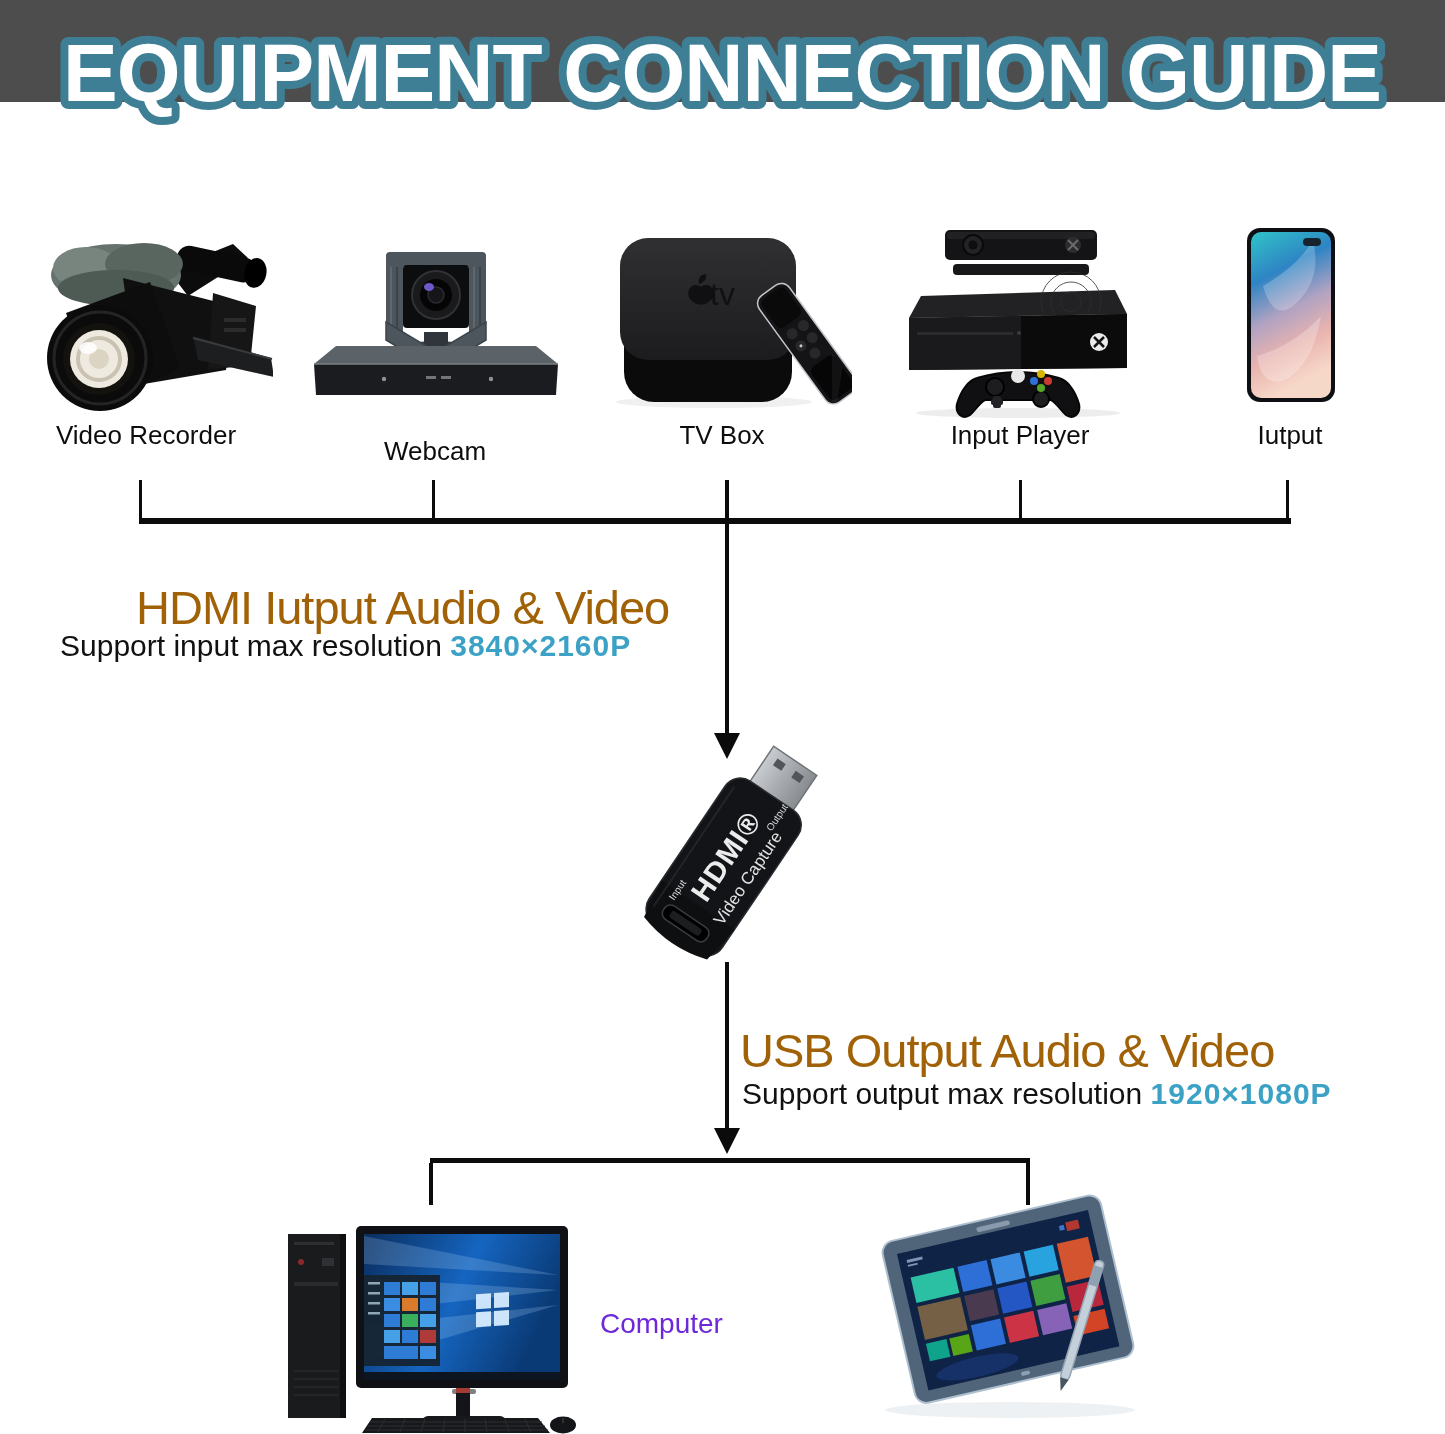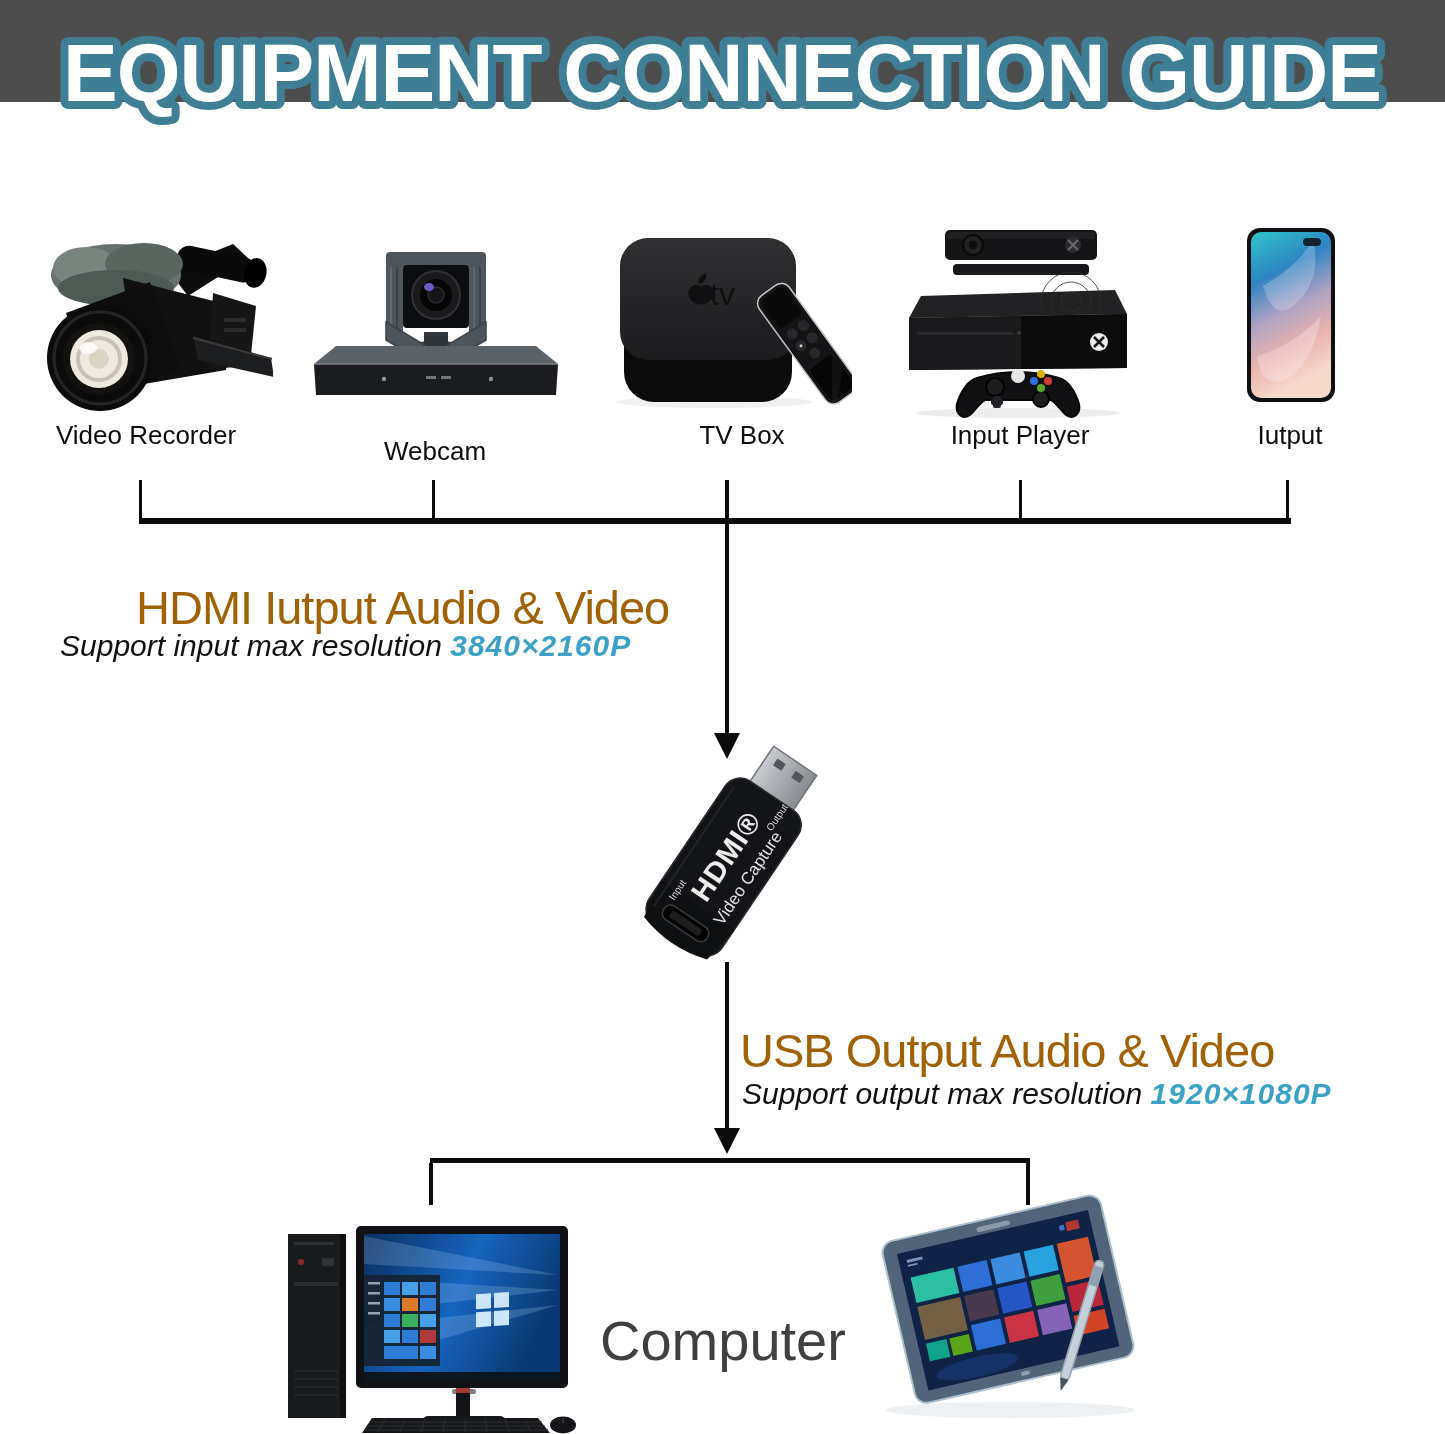--- a/index.html
+++ b/index.html
@@ -8,23 +8,23 @@
   .abs{position:absolute;}
   
   .banner{left:0;top:0;width:1445px;height:102px;background:#4d4d4d;}
   
   .line{background:#0b0b0b;}
   .arrowhead{width:0;height:0;border-left:13px solid transparent;border-right:13px solid transparent;
              border-top:26px solid #0b0b0b;}
   
   .dev-label{font-size:26px;color:#0d0d0d;text-align:center;white-space:nowrap;}
   .big-heading{font-size:47px;color:#a16207;white-space:nowrap;letter-spacing:-1px;}
-  .support-line{font-size:30px;color:#111111;white-space:nowrap;font-style:italic;}
+  .support-line{font-size:30px;color:#111111;white-space:nowrap;}
   .support-line .res{color:#3ba2c6;font-weight:bold;letter-spacing:1px;}
-  .computer-label{font-size:56px;color:#404040;text-align:right;white-space:nowrap;}
+  .computer-label{font-size:28px;color:#6d28d9;text-align:left;white-space:nowrap;}
   svg text{font-family:"Liberation Sans",sans-serif;}
 </style>
 </head>
 <body>
 
 <div id="stage">
 
   <div class="abs banner">
     <svg width="1445" height="145">
       <text x="722" y="101" text-anchor="middle" font-size="82" font-weight="bold" fill="#ffffff" stroke="#3e7f96" stroke-width="16" stroke-linejoin="round" paint-order="stroke" letter-spacing="-1">EQUIPMENT CONNECTION GUIDE</text>
@@ -159,21 +159,21 @@
     </defs>
     <rect x="4" y="2" width="88" height="174" rx="13" fill="#0d0f12"></rect>
     <rect x="8" y="6" width="80" height="166" rx="10" fill="url(#phoneGrad)"></rect>
     <path d="M20,60 Q55,40 70,14 Q80,55 50,80 Q30,95 20,60 Z" fill="#ffffff" opacity="0.22"></path>
     <path d="M14,130 Q50,120 78,90 Q70,140 40,155 Q18,160 14,130 Z" fill="#ffffff" opacity="0.25"></path>
     <rect x="60" y="12" width="18" height="8" rx="4" fill="#16232d"></rect>
   </svg>
 
   <div class="abs dev-label" style="left:36px;top:420px;width:220px">Video Recorder</div>
   <div class="abs dev-label" style="left:325px;top:436px;width:220px">Webcam</div>
-  <div class="abs dev-label" style="left:632px;top:420px;width:220px">TV Box</div>
+  <div class="abs dev-label" style="left:612px;top:420px;width:220px">TV Box</div>
   <div class="abs dev-label" style="left:910px;top:420px;width:220px">Input Player</div>
   <div class="abs dev-label" style="left:1180px;top:420px;width:220px">Iutput</div>
 
   <div class="abs line" style="left:139px;top:480px;width:3px;height:40px"></div>
   <div class="abs line" style="left:432px;top:480px;width:3px;height:40px"></div>
   <div class="abs line" style="left:725px;top:480px;width:4px;height:40px"></div>
   <div class="abs line" style="left:1019px;top:480px;width:3px;height:40px"></div>
   <div class="abs line" style="left:1286px;top:480px;width:3px;height:40px"></div>
   <div class="abs line" style="left:139px;top:518px;width:1152px;height:6px"></div>
   <div class="abs line" style="left:725px;top:524px;width:4px;height:212px"></div>

